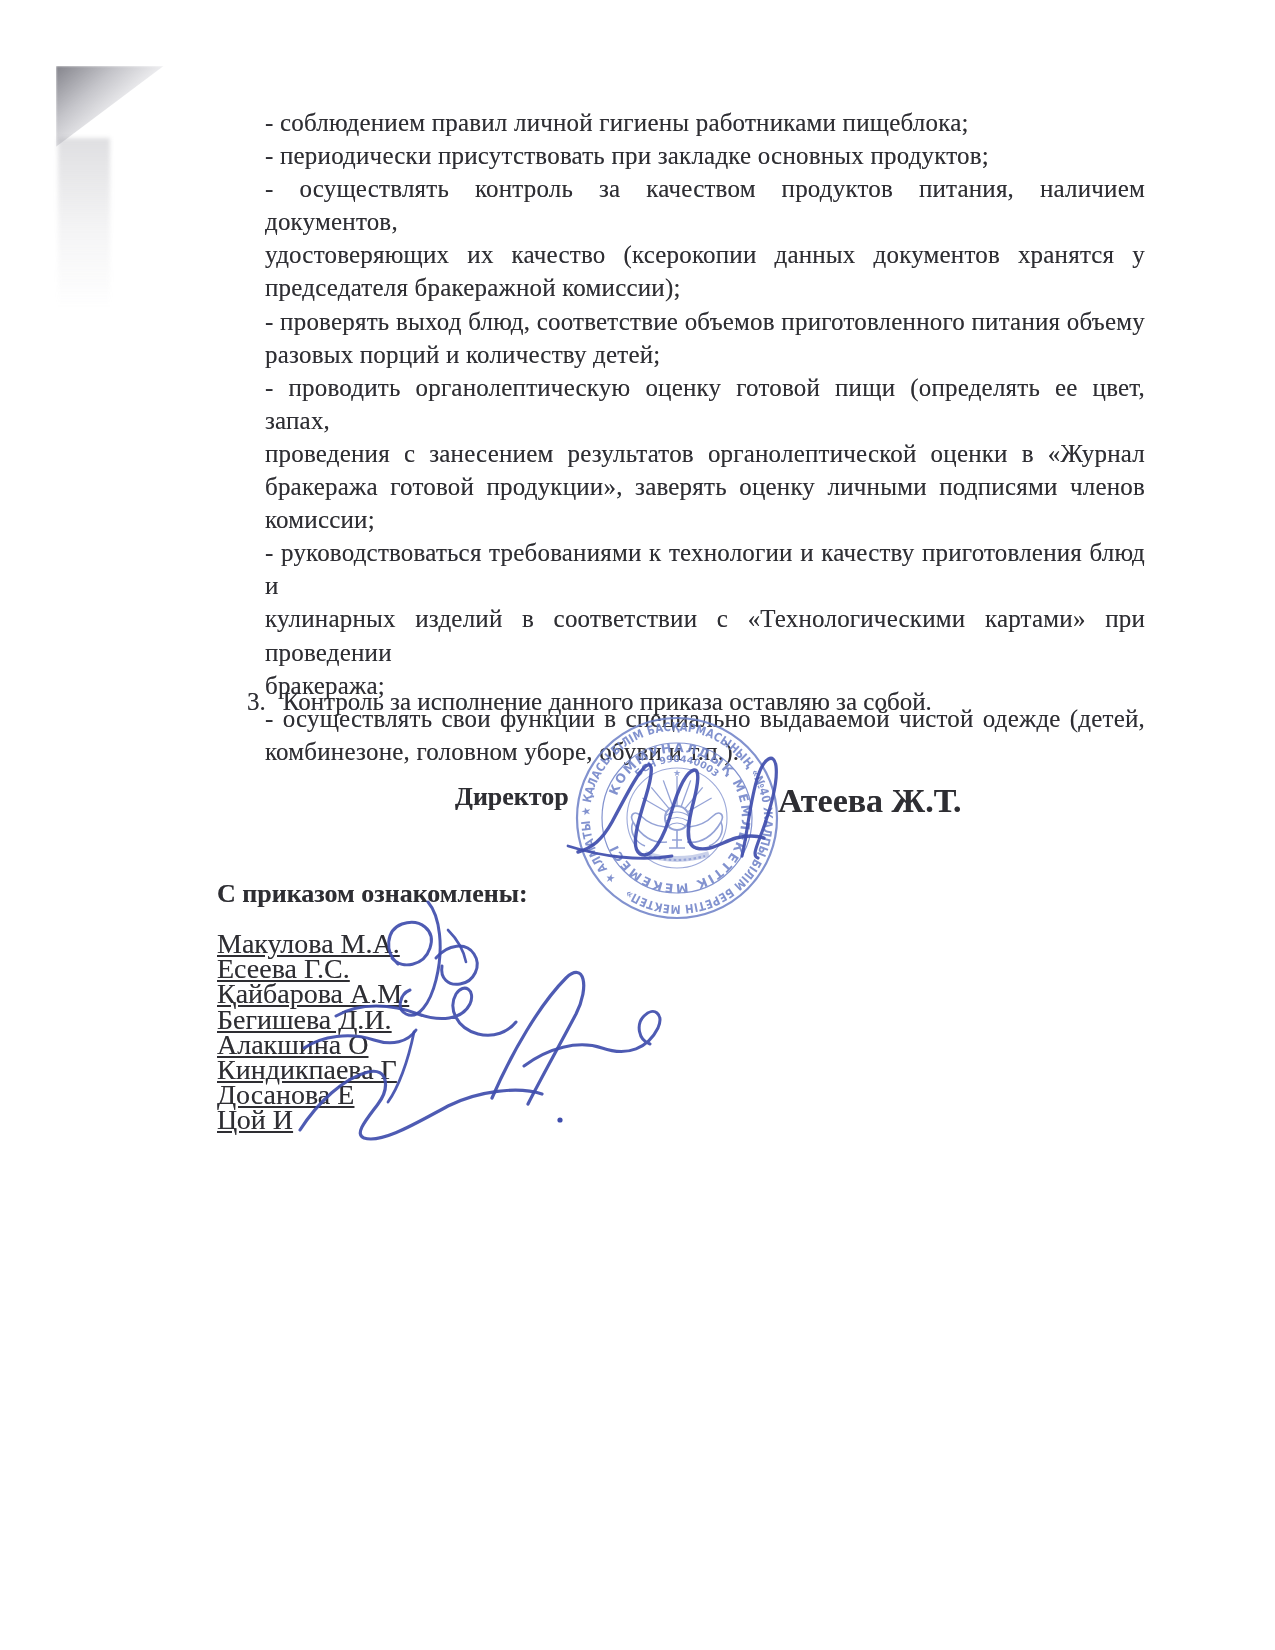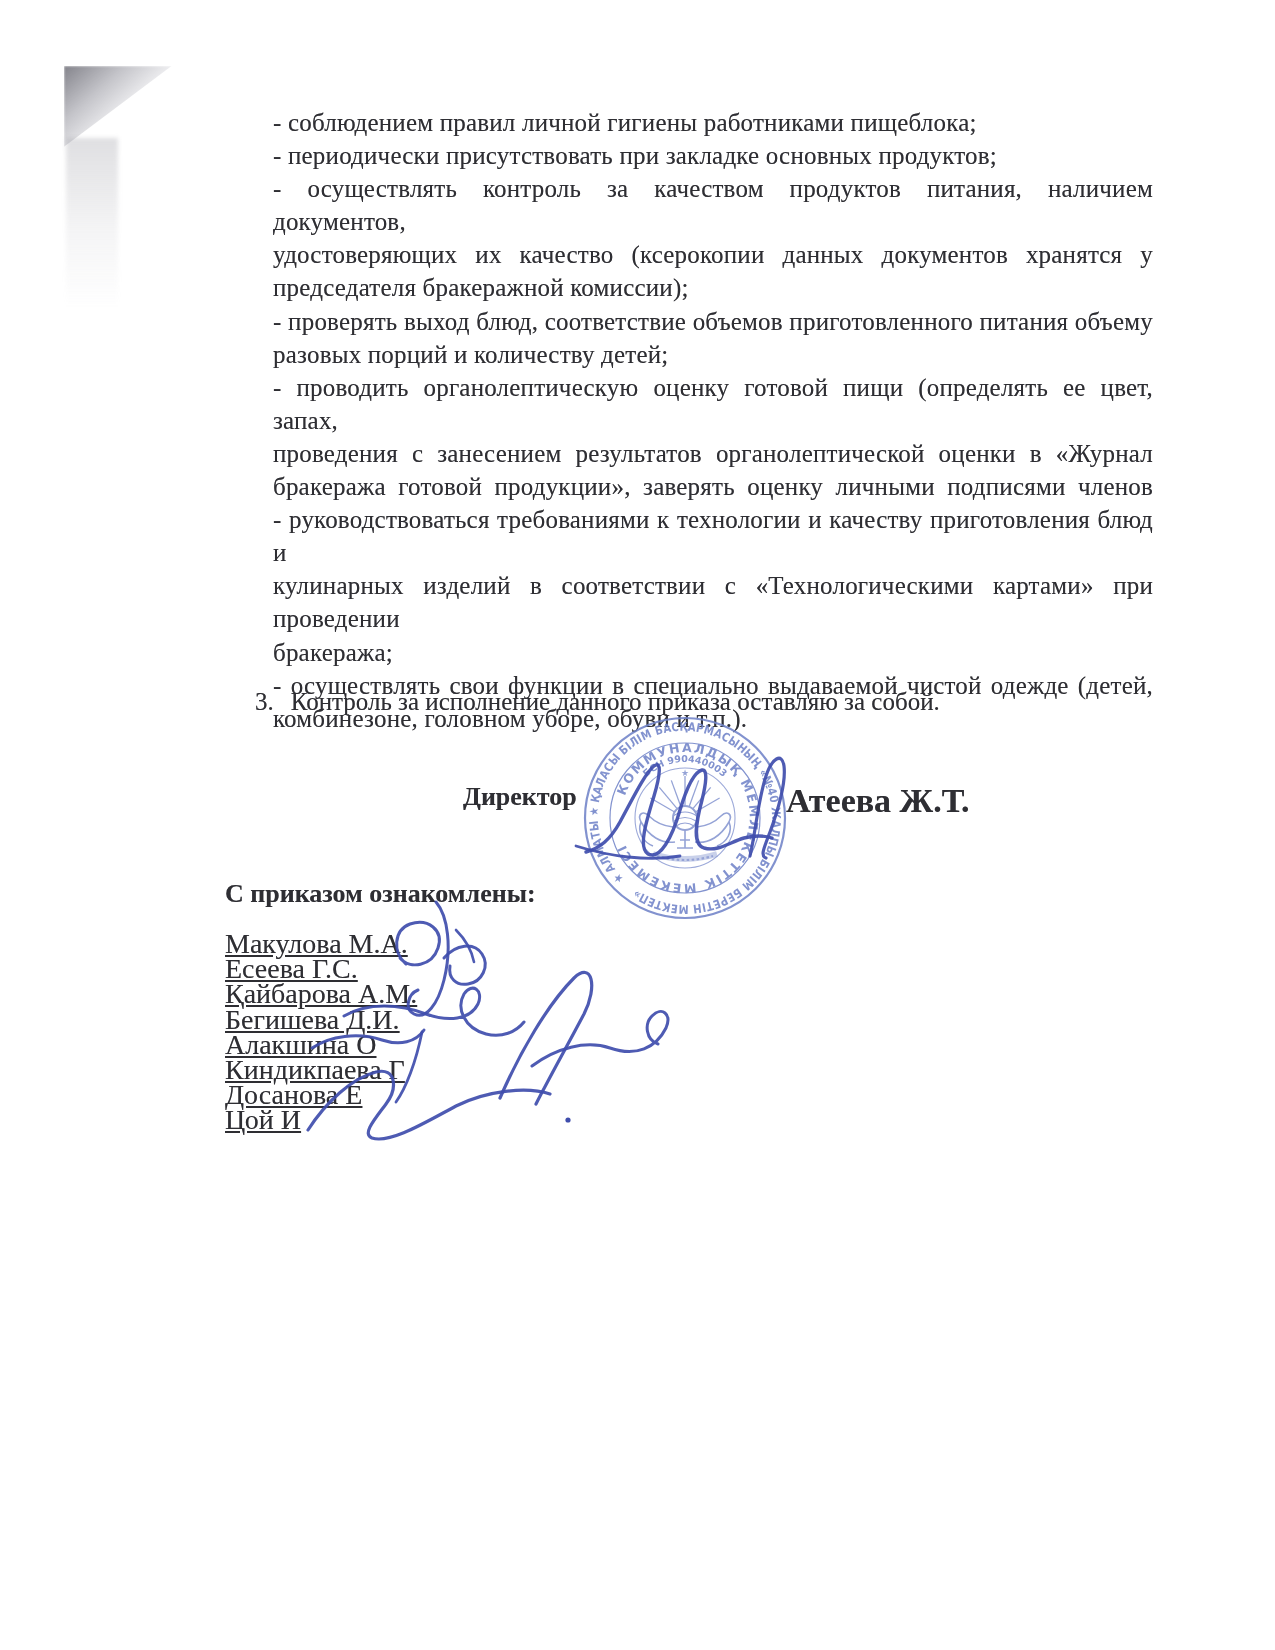--- a/index.html
+++ b/index.html
@@ -9,21 +9,21 @@
     --paper:#ffffff;
   }
   html,body{margin:0;padding:0;}
   body{
     width:1275px;height:1650px;
     background:var(--paper);
     position:relative;overflow:hidden;
     font-family:"Liberation Serif", serif;
     color:var(--text);
   }
-  .page{position:absolute;inset:0;margin-left:8px;}
+  .page{position:absolute;inset:0;}
 
   
   .corner-shadow{
     position:absolute;left:56px;top:66px;width:112px;height:84px;
     background:linear-gradient(138deg, rgba(125,125,133,.95) 0%, rgba(165,165,173,.65) 30%, rgba(214,214,220,.35) 55%, rgba(255,255,255,0) 75%);
     clip-path:polygon(0 0, 96% 0, 0 96%);
     filter:blur(1px);
   }
   .edge-streak{
     position:absolute;left:58px;top:138px;width:52px;height:170px;
@@ -93,20 +93,21 @@
       <div class="line">- соблюдением правил личной гигиены работниками пищеблока;</div>
       <div class="line">- периодически присутствовать при закладке основных продуктов;</div>
       <div class="line j">- осуществлять контроль за качеством продуктов питания, наличием документов,</div>
       <div class="line j">удостоверяющих их качество (ксерокопии данных документов хранятся у</div>
       <div class="line">председателя бракеражной комиссии);</div>
       <div class="line j">- проверять выход блюд, соответствие объемов приготовленного питания объему</div>
       <div class="line">разовых порций и количеству детей;</div>
       <div class="line j">- проводить органолептическую оценку готовой пищи (определять ее цвет, запах,</div>
       <div class="line j">проведения с занесением результатов органолептической оценки в «Журнал</div>
       <div class="line j">бракеража готовой продукции», заверять оценку личными подписями членов</div>
+      <div class="line">комиссии;</div>
       <div class="line j">- руководствоваться требованиями к технологии и качеству приготовления блюд и</div>
       <div class="line j">кулинарных изделий в соответствии с «Технологическими картами» при проведении</div>
       <div class="line">бракеража;</div>
       <div class="line j">- осуществлять свои функции в специально выдаваемой чистой одежде (детей,</div>
       <div class="line">комбинезоне, головном уборе, обуви и т.п.).</div>
     </div>
 
   <div class="item3">
     <span class="num">3.</span>
     <span>Контроль за исполнение данного приказа оставляю за собой.</span>

